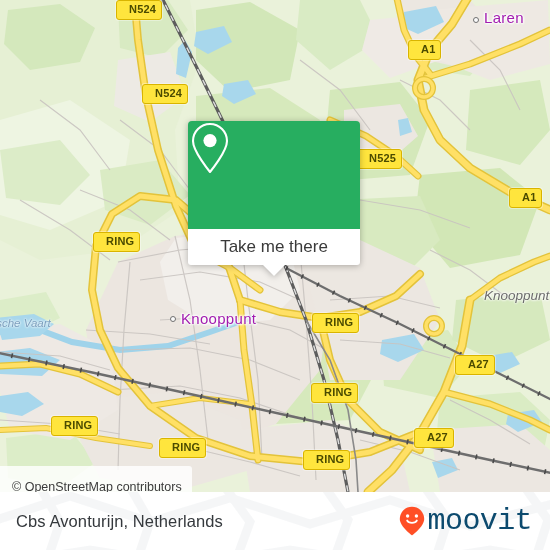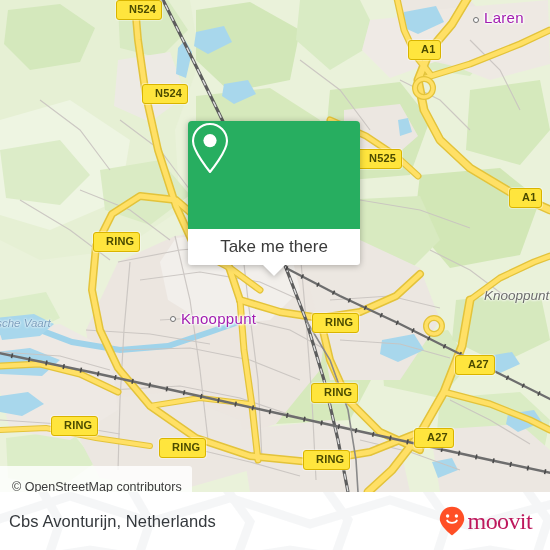--- a/index.html
+++ b/index.html
@@ -118,35 +118,35 @@
     position: absolute;
     left: 0; top: 492px; width: 550px; height: 58px;
     background: #ffffff;
     overflow: hidden;
   }
   #footer-watermark { position: absolute; left: 0; top: -30px; opacity: .55; }
   #footer-inner {
     position: relative;
     width: 100%; height: 100%;
     display: flex; align-items: center; justify-content: space-between;
-    padding: 0 18px 0 9px;
+    padding: 0 18px 0 16px;
   }
   #place-name {
     color: #35393d;
     font-size: 16.5px;
     letter-spacing: .1px;
   }
   #moovit-logo { display: flex; align-items: center; gap: 3px; }
   #moovit-mark { width: 26px; height: 30px; display: block; }
   #moovit-word {
-    color: #be185d;
-    font-size: 24px;
+    color: #0c4a6e;
+    font-size: 30px;
     letter-spacing: -.6px;
     line-height: 1;
-    font-family: Liberation Serif, serif;
+    font-family: Liberation Mono, monospace;
   }
 </style>
 </head>
 <body>
 
 <div id="app">
 
   <div id="map">
     <svg width="550" height="492" viewBox="0 0 550 492">
       <defs>

